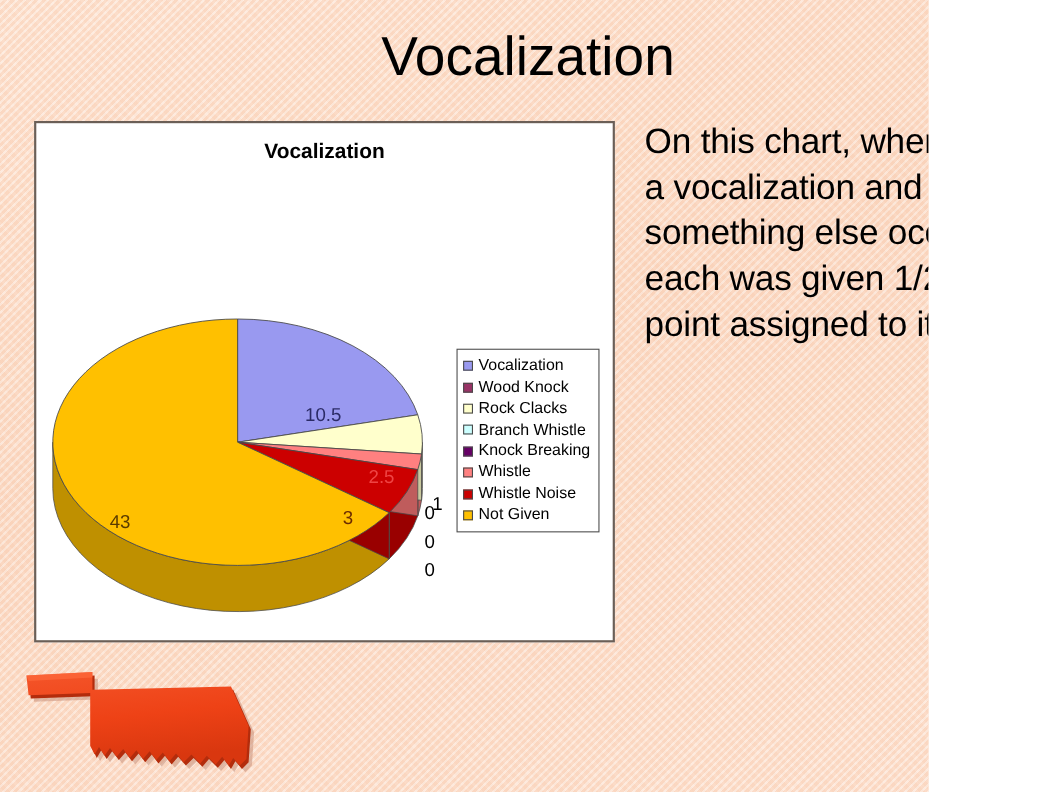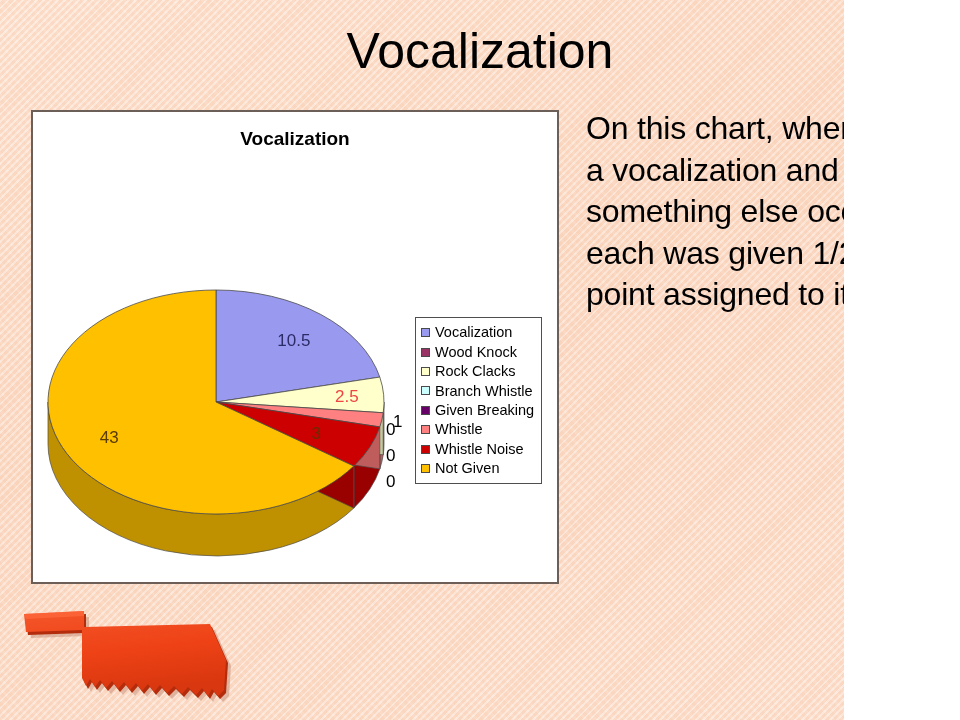--- a/index.html
+++ b/index.html
@@ -86,20 +86,21 @@
     top: 0;
   }
 
   .pie-label {
     position: absolute;
     font-family: "Liberation Sans", sans-serif;
     font-size: 17px;
     font-weight: normal;
     white-space: nowrap;
     pointer-events: none;
+    margin-top: 37px;
   }
 
   
   #legend {
     position: absolute;
     left: 382px;
     top: 205px;
     border: 1px solid #4f4f4f;
     background: #ffffff;
     padding: 5px 7px 5px 5px;
@@ -222,21 +223,21 @@
         <div class="legend-row">
           <span class="legend-swatch" style="background: rgb(255, 255, 204);"></span>
           <span class="legend-label">Rock Clacks</span>
         </div>
         <div class="legend-row">
           <span class="legend-swatch" style="background: rgb(204, 255, 255);"></span>
           <span class="legend-label">Branch Whistle</span>
         </div>
         <div class="legend-row">
           <span class="legend-swatch" style="background: rgb(102, 0, 102);"></span>
-          <span class="legend-label">Given Breaking</span>
+          <span class="legend-label">Knock Breaking</span>
         </div>
         <div class="legend-row">
           <span class="legend-swatch" style="background: rgb(255, 128, 128);"></span>
           <span class="legend-label">Whistle</span>
         </div>
         <div class="legend-row">
           <span class="legend-swatch" style="background: rgb(204, 0, 0);"></span>
           <span class="legend-label">Whistle Noise</span>
         </div>
         <div class="legend-row">

